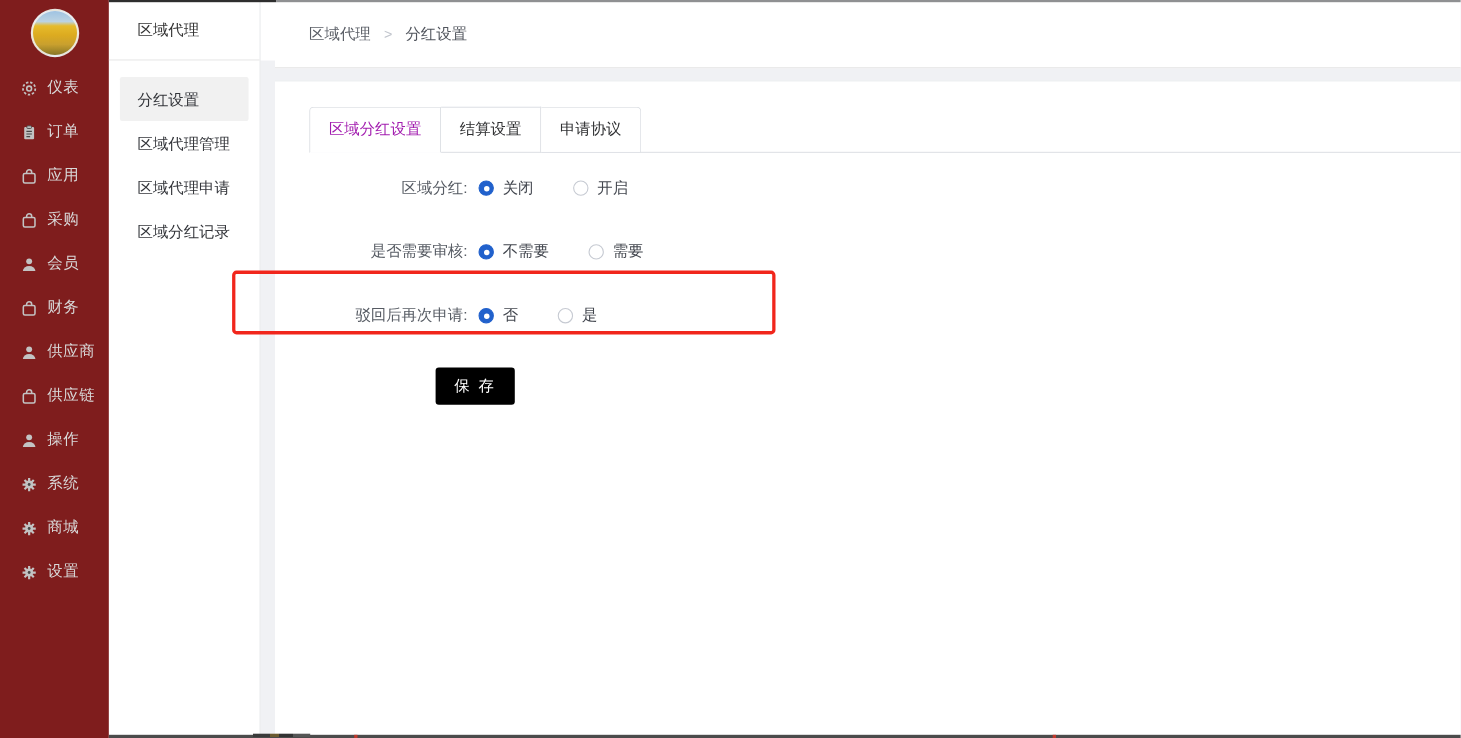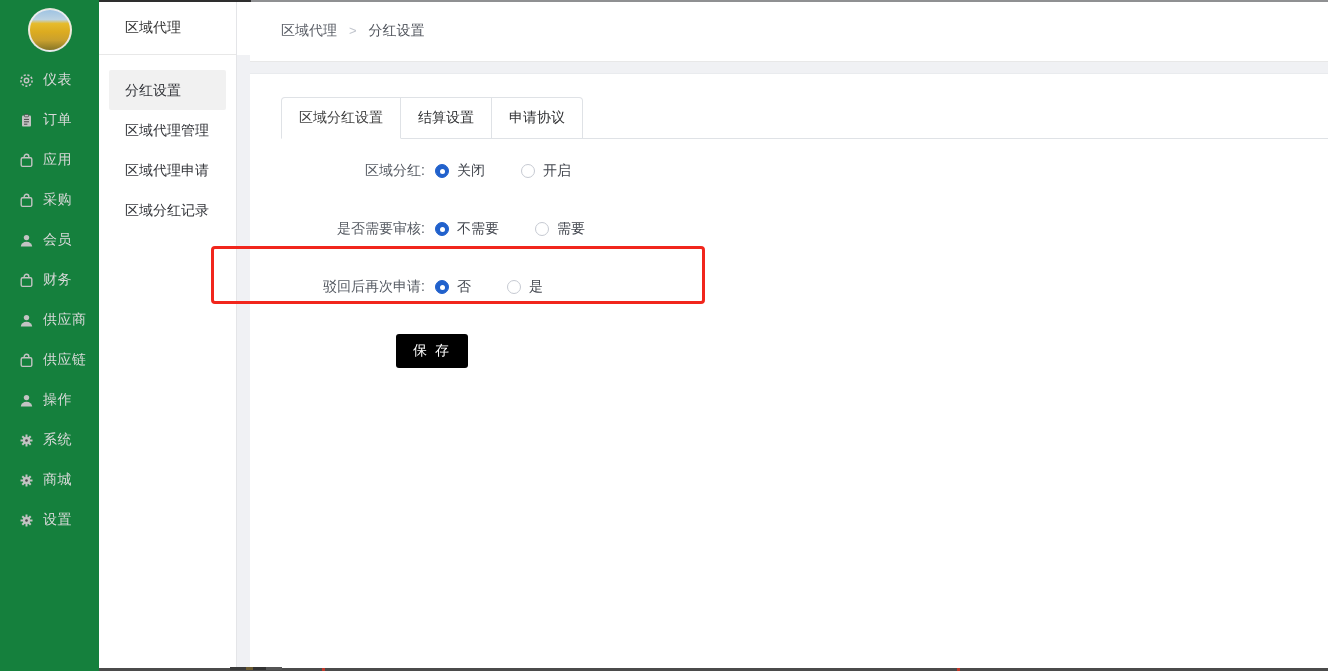--- a/index.html
+++ b/index.html
@@ -2,21 +2,21 @@
 <html><head>
 <meta charset="utf-8">
 <style>
   * { margin:0; padding:0; box-sizing:border-box; }
   html,body { width:1328px; height:671px; overflow:hidden; }
   body { font-family:"Liberation Sans","DejaVu Sans",sans-serif; font-size:14px; background:#f0f1f4; position:relative; }
 
   .app { display:flex; width:1328px; height:671px; position:relative; }
 
   
-  .sidebar { width:99px; flex:0 0 99px; background:#15803d; color:#d6d6d6; }
+  .sidebar { width:99px; flex:0 0 99px; background:#7f1d1d; color:#d6d6d6; }
   .avatar { width:44px; height:44px; border-radius:50%; margin:8px auto 6px; border:2px solid rgba(240,240,240,.9);
             background:linear-gradient(180deg,#9fc3e2 0%,#bcd3e2 24%,#e6bb2b 34%,#dcab20 55%,#c9a02e 76%,#877627 100%); }
   .nav { margin-top:8px; }
   .nav-item { height:40px; display:flex; align-items:center; padding-left:19px; cursor:pointer; }
   .nav-item .ico { width:15px; height:15px; margin-right:9px; flex:0 0 15px; }
   .nav-item span { font-size:14px; letter-spacing:.5px; color:#d9d9d9; }
 
   
   .submenu { width:138px; flex:0 0 138px; background:#fff; border-right:1px solid #e4e5e8; }
   .submenu-header { height:55px; line-height:55px; padding-left:26px; border-bottom:1px solid #e8e8e8; color:#333; }
@@ -32,21 +32,21 @@
 
   .card { flex:1; margin-top:11px; background:#fff; border-top:1px solid #e9ebee; padding:22px 0 0 31px; }
 
   
   .tabs { display:flex; align-items:flex-end; height:43px; border-bottom:1px solid #dfe2e6; }
   .tab { height:42px; margin-bottom:-1px; display:flex; align-items:center; padding:0 17px; background:#fff;
          border:1px solid #dfe2e6; color:#303133; cursor:pointer; }
   .tab + .tab { border-left:none; }
   .tab:first-child { border-radius:4px 0 0 0; }
   .tab:last-child  { border-radius:0 4px 0 0; }
-  .tab.active { color:#404040; border-bottom-color:#fff;text-align:center; }
+  .tab.active { color:#a21caf; border-bottom-color:#fff;text-align:center; }
 
   
   .form { margin-top:21px; }
   .form-row { display:flex; align-items:center; margin-bottom:36px; height:22px; }
   .form-label { width:104px; text-align:right; margin-right:10px; color:#565b63; flex:0 0 104px;margin-left:40px; }
   .radio-opt { display:inline-flex; align-items:center; margin-right:36px; cursor:pointer; color:#42464e; }
   .radio-dot { width:14px; height:14px; border-radius:50%; background:#fff; border:1px solid #c6cad2; margin-right:8px; position:relative; flex:0 0 14px; }
   .radio-dot.checked { background:#2161cc; border-color:#2161cc; }
   .radio-dot.checked::after { content:''; position:absolute; left:50%; top:50%; width:5px; height:5px; margin:-2.5px 0 0 -2.5px; border-radius:50%; background:#fff; }
 

